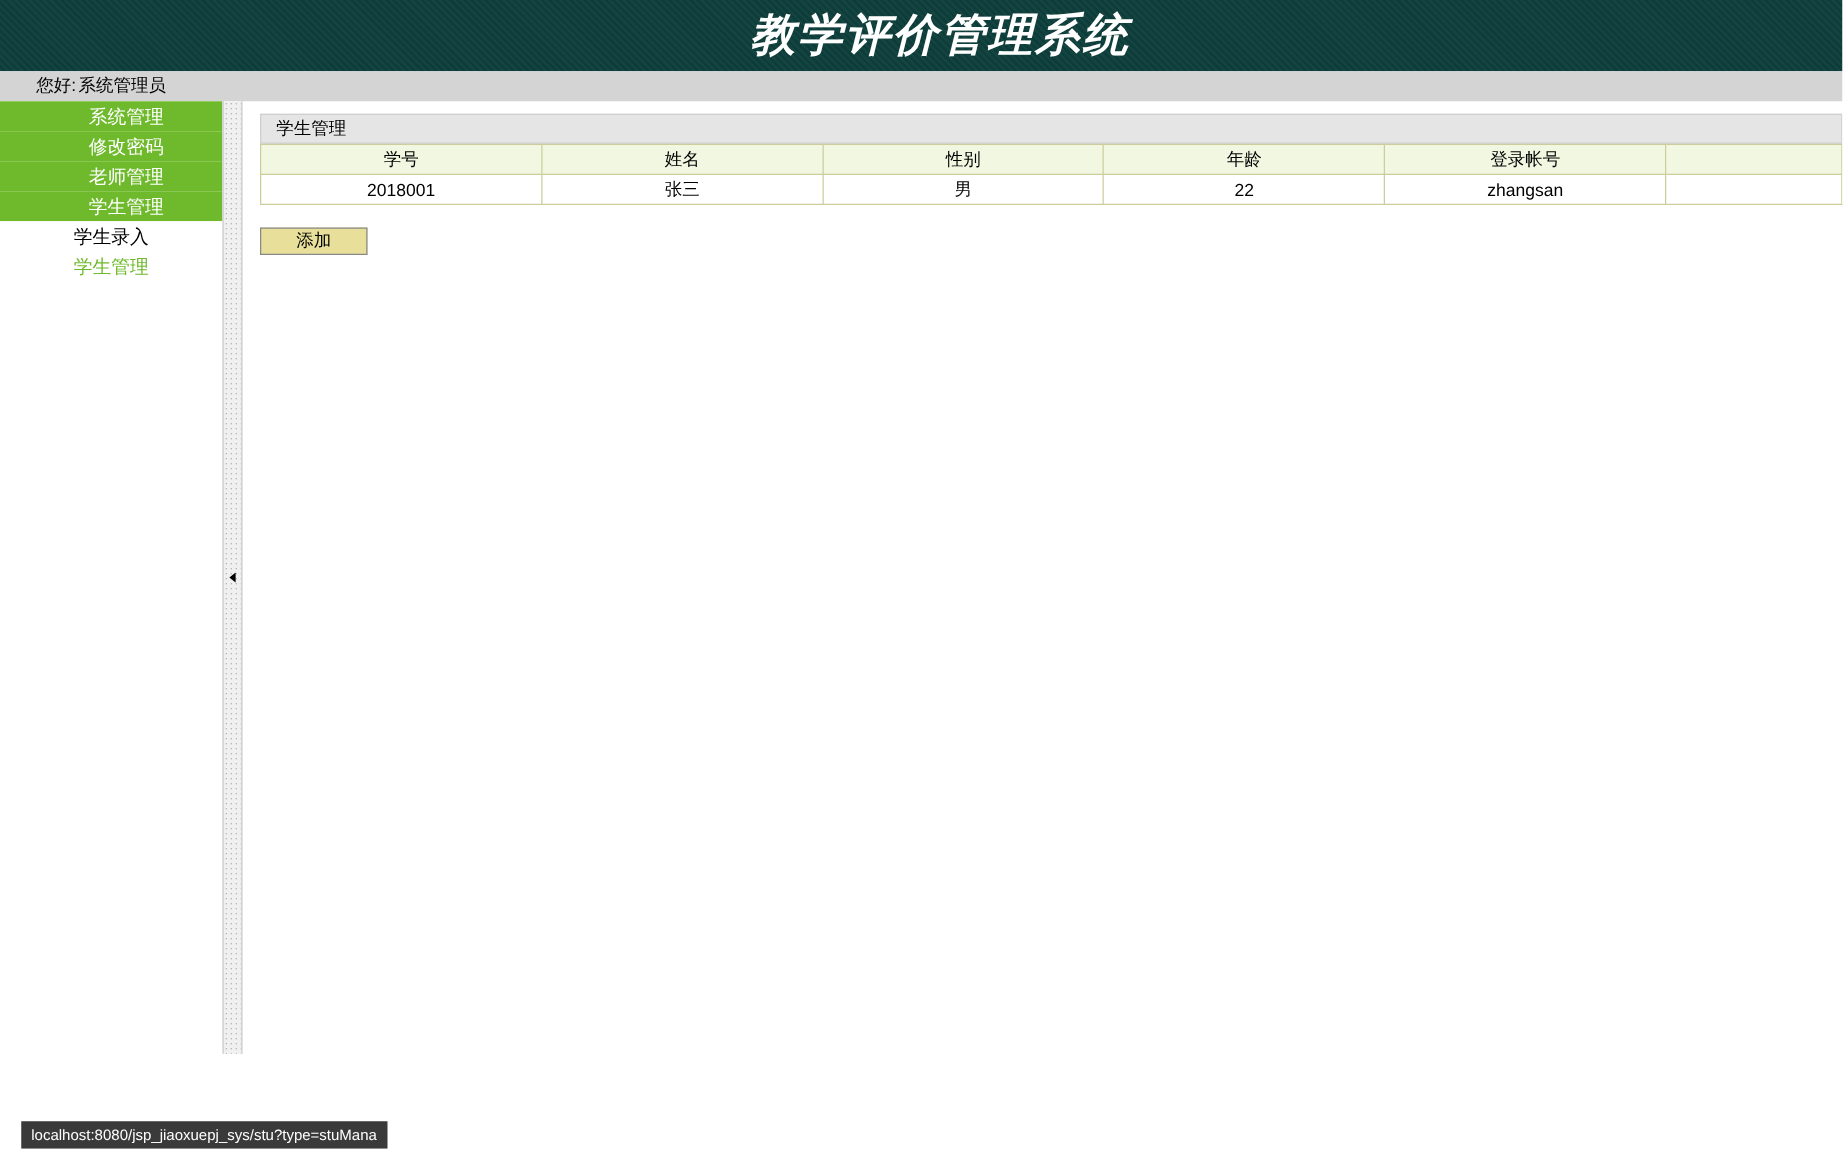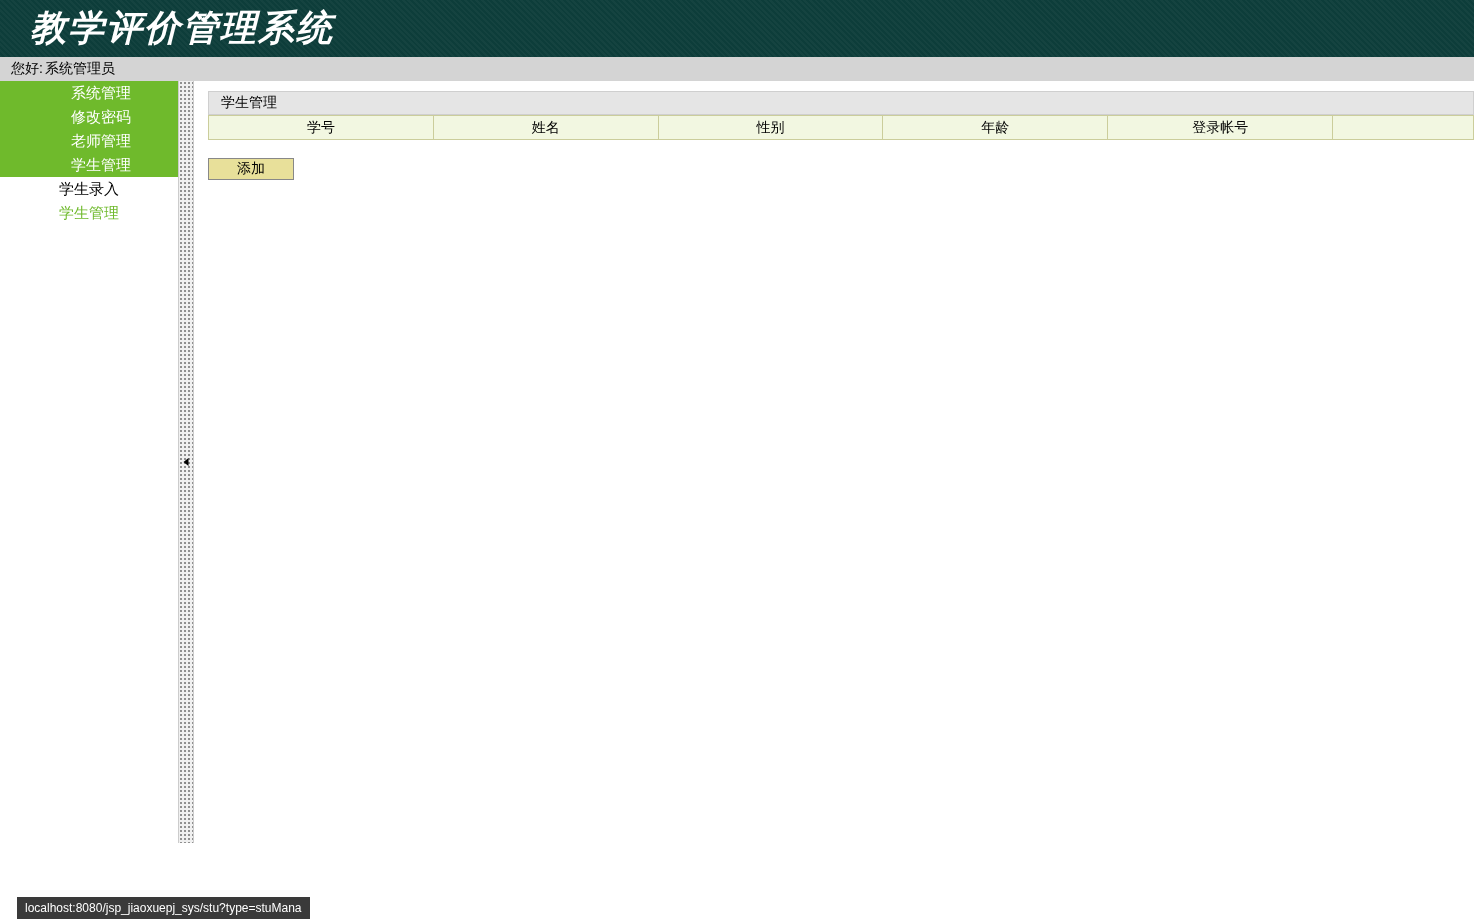--- a/index.html
+++ b/index.html
@@ -5,36 +5,37 @@
     * { margin: 0; padding: 0; box-sizing: border-box; }
     body { font-family: "SimSun", "宋体", sans-serif; font-size: 14px; background: #ffffff; overflow: hidden; width: 1474px; height: 919px; position: relative; }
     
     .header {
       height: 57px;
       background: #0d3d3a;
       background-image: repeating-linear-gradient(45deg, rgba(255,255,255,0.03) 0px, rgba(255,255,255,0.03) 2px, transparent 2px, transparent 4px);
       display: flex;
       align-items: center;
       padding-left: 30px;
+      justify-content: center;
     }
     .header-title {
       color: #ffffff;
       font-size: 36px;
       font-weight: bold;
       font-style: italic;
       font-family: "SimHei", "黑体", sans-serif;
       letter-spacing: 2px;
     }
     
     .greeting-bar {
       height: 24px;
       background: #d4d4d4;
       display: flex;
       align-items: center;
-      padding-left: 11px;
+      padding-left: 29px;
       font-size: 14px;
     }
     .greeting-label { margin-right: 2px; }
     
     .body-container {
       display: flex;
       height: 762px;
       position: relative;
     }
     
@@ -208,20 +209,28 @@
         <tr>
           <th class="col-1">学号</th>
           <th class="col-2">姓名</th>
           <th class="col-3">性别</th>
           <th class="col-4">年龄</th>
           <th class="col-5">登录帐号</th>
           <th class="col-6"></th>
         </tr>
       </thead>
       <tbody>
+        <tr>
+          <td>2018001</td>
+          <td>张三</td>
+          <td>男</td>
+          <td>22</td>
+          <td>zhangsan</td>
+          <td></td>
+        </tr>
       </tbody>
     </table>
     <div class="add-button-wrapper">
       <button class="add-button">添加</button>
     </div>
   </div>
 
 </div>
 
 <div class="status-bar">

